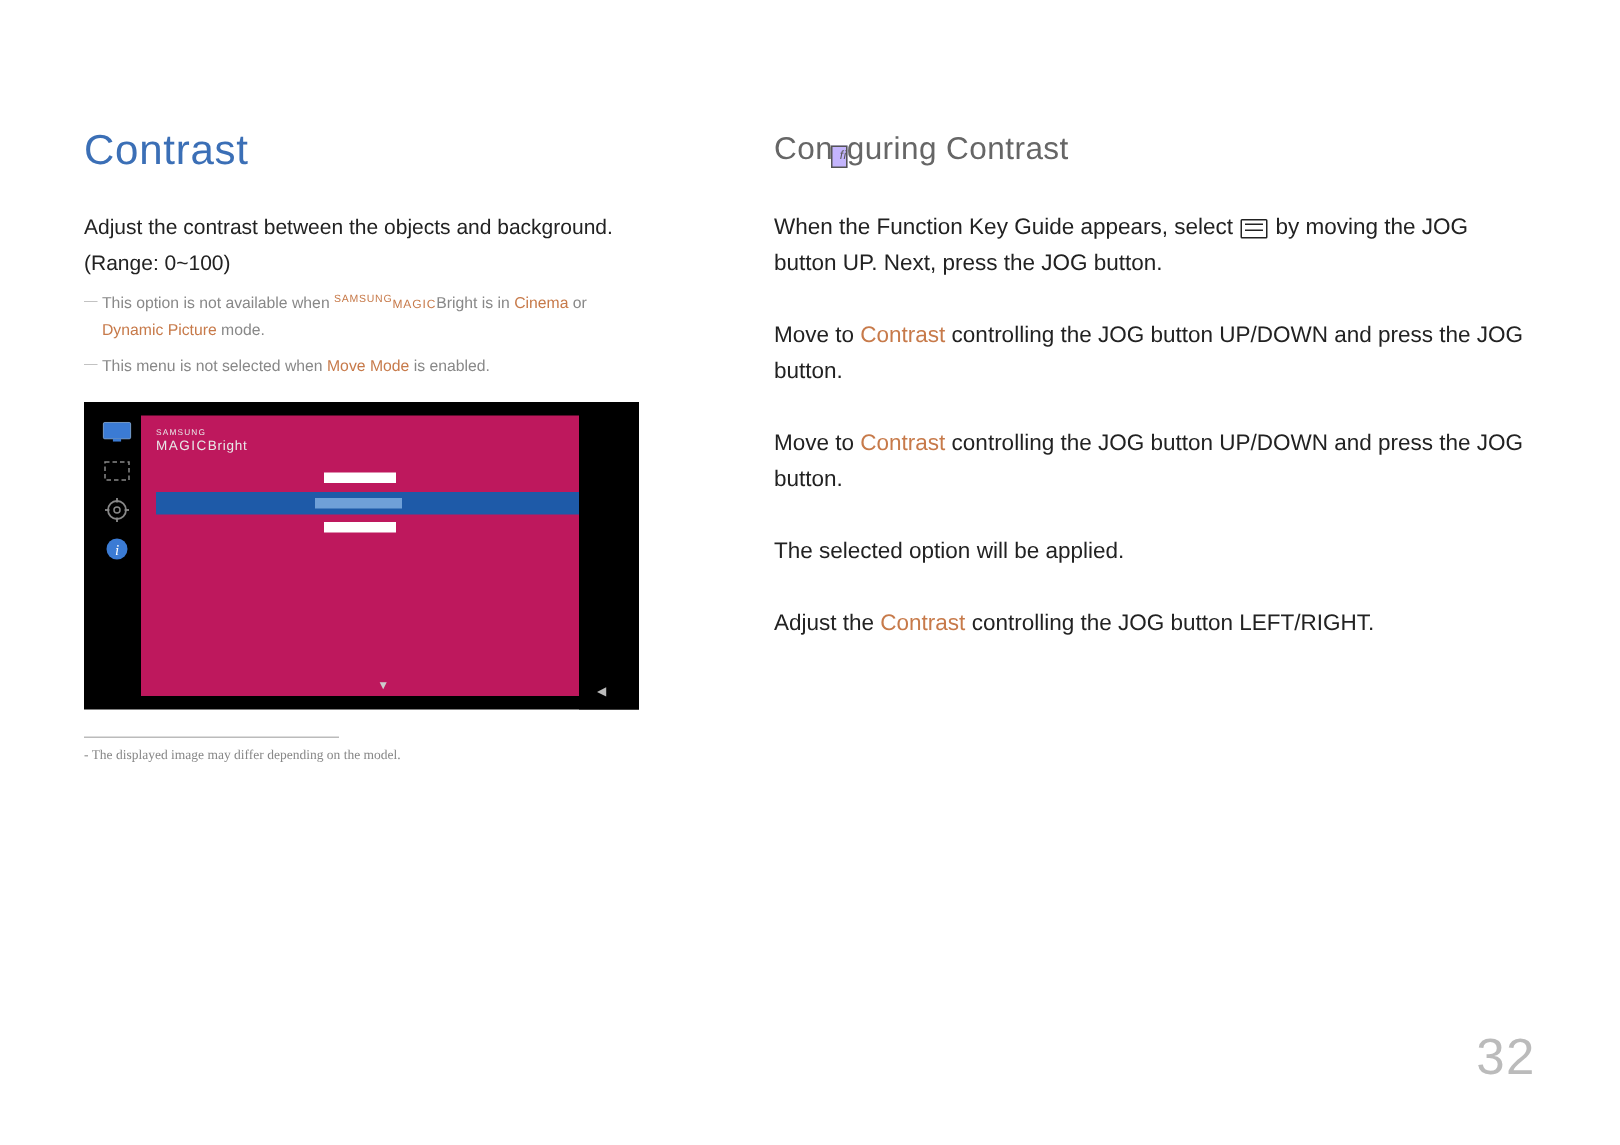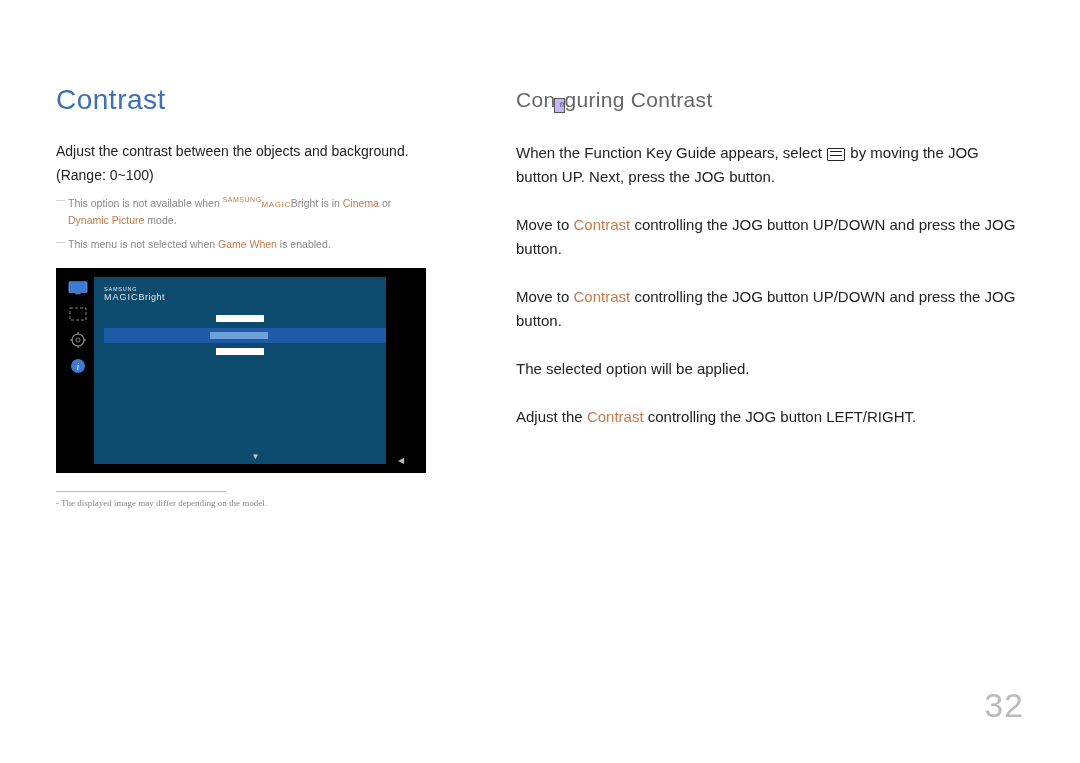--- a/index.html
+++ b/index.html
@@ -91,21 +91,21 @@
   .side-icons .icon {
     width: 20px;
     height: 16px;
     display: flex;
     align-items: center;
     justify-content: center;
   }
   .side-icons .icon svg { display: block; }
   .menu-panel {
     flex: 1;
-    background: #0c4a6e;
+    background: #be185d;
     margin: 3px 3px 3px 0;
     padding: 10px 8px 4px 10px;
     position: relative;
   }
   .menu-label {
     color: #e8e8e8;
     font-size: 9px;
     letter-spacing: 0.5px;
   }
   .menu-label .sams {
@@ -243,21 +243,21 @@
     <h1 class="main-heading">Contrast</h1>
 
     <p class="desc">Adjust the contrast between the objects and background. (Range: 0~100)</p>
 
     <p class="note">
       <span>This option is not available when </span><span class="highlight-samsung">SAMSUNG</span><span class="highlight-red" style="font-size:8px;letter-spacing:0.6px;">MAGIC</span><span>Bright</span><span> is in </span><span class="highlight-red">Cinema</span><span> or </span><br>
       <span class="highlight-red">Dynamic Picture</span><span> mode.</span>
     </p>
 
     <p class="note">
-      <span>This menu is not selected when </span><span class="highlight-red">Game When</span><span> is enabled.</span>
+      <span>This menu is not selected when </span><span class="highlight-red">Move Mode</span><span> is enabled.</span>
     </p>
 
     <div class="screenshot">
       <div class="side-icons">
         <div class="icon">
           <svg width="22" height="16" viewBox="0 0 22 16">
               <rect x="1" y="1" width="20" height="12" rx="1" fill="#3b7bd4" stroke="#9ec4f0" stroke-width="0.5"></rect>
               <rect x="8" y="13" width="6" height="2" fill="#3b7bd4"></rect>
             </svg>
         </div>

